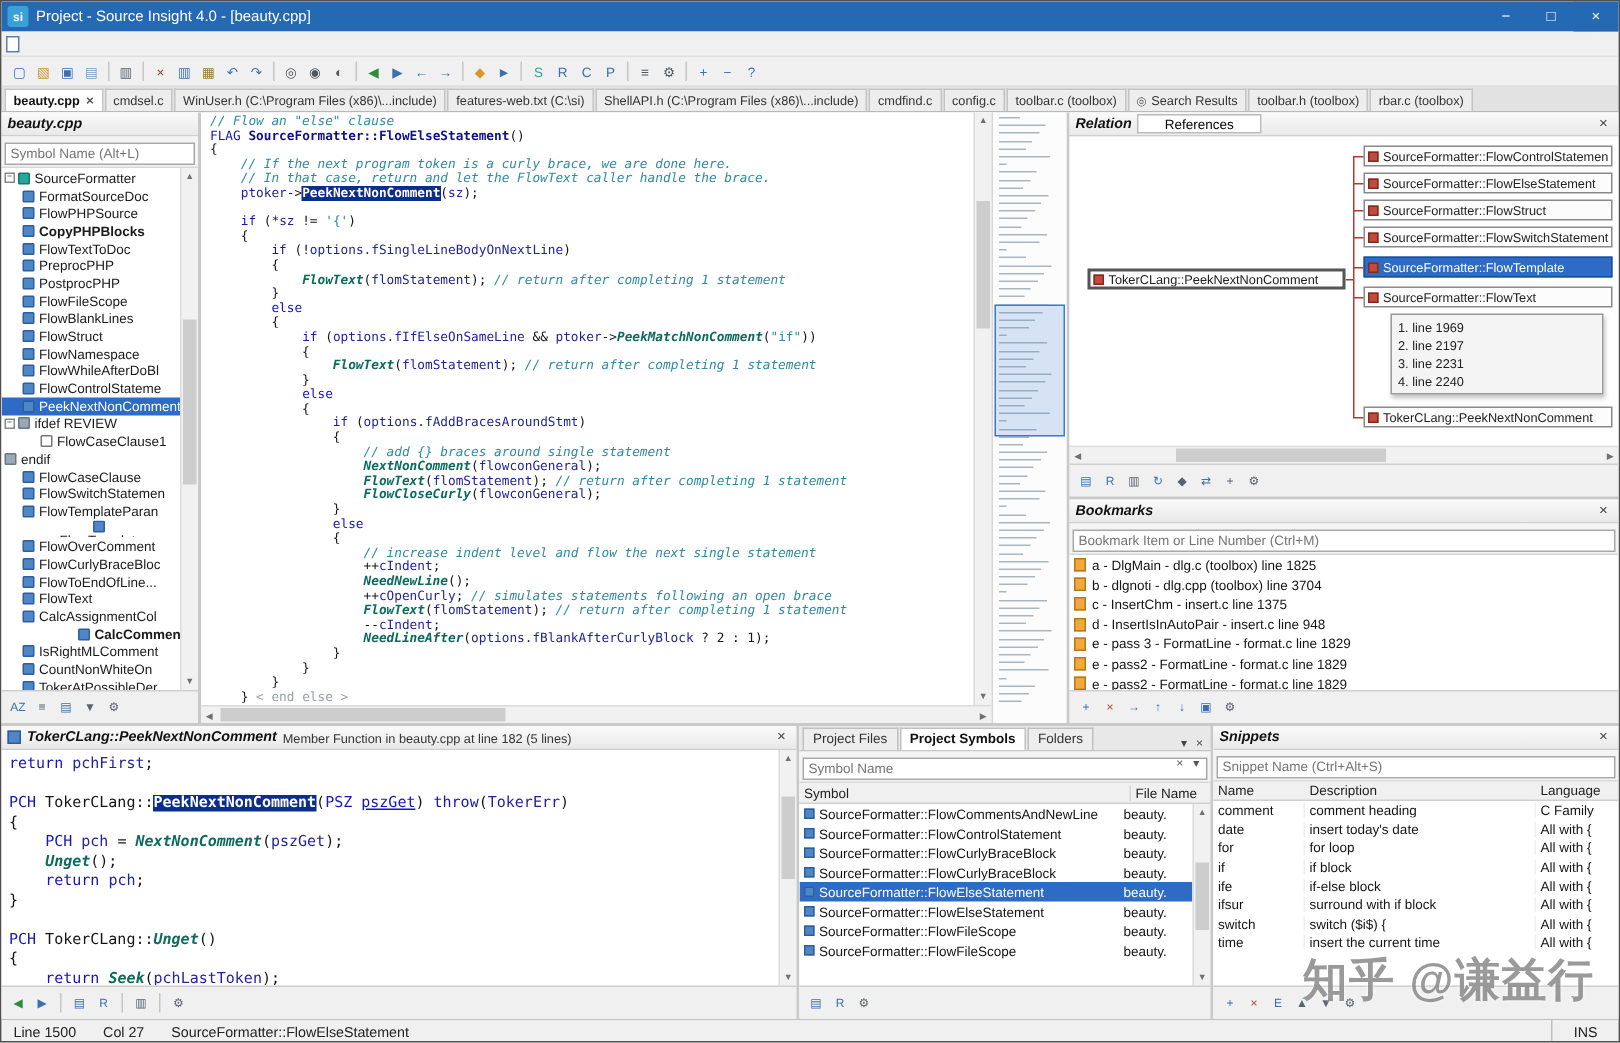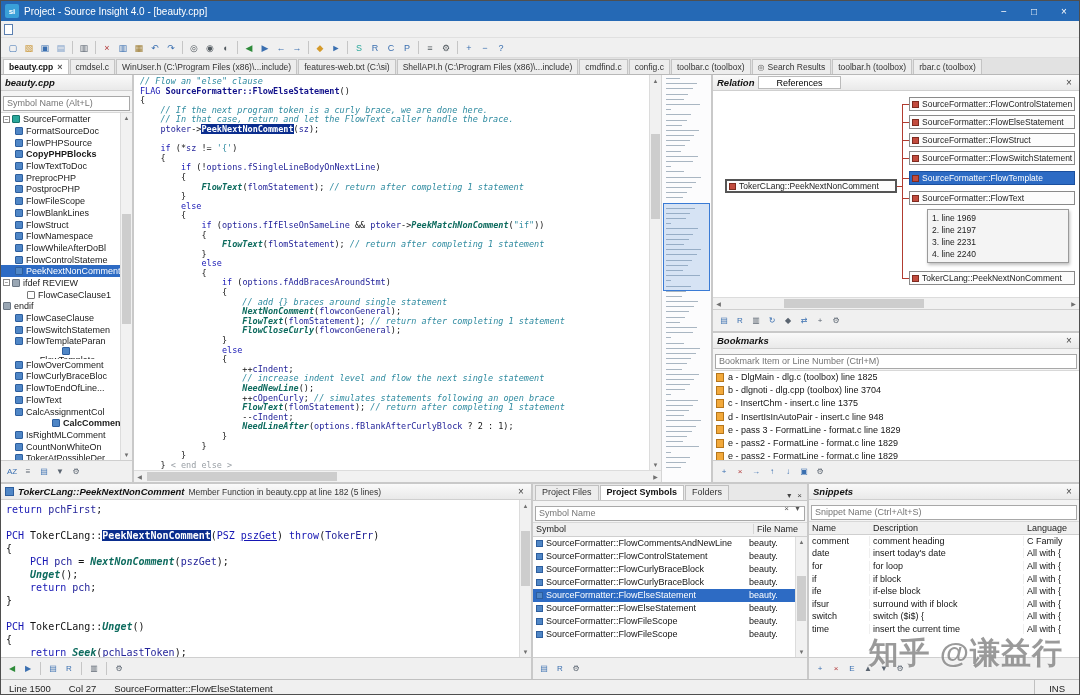--- a/index.html
+++ b/index.html
@@ -414,22 +414,22 @@
             <div class="code-line"><span class="tok-pl">            {</span></div>
             <div class="code-line"><span class="tok-pl">                </span><span class="tok-kw">if</span><span class="tok-pl"> (</span><span class="tok-id">options.fAddBracesAroundStmt</span><span class="tok-pl">)</span></div>
             <div class="code-line"><span class="tok-pl">                {</span></div>
             <div class="code-line"><span class="tok-cm">                    // add {} braces around single statement</span></div>
             <div class="code-line"><span class="tok-pl">                    </span><span class="tok-fn">NextNonComment</span><span class="tok-pl">(</span><span class="tok-id">flowconGeneral</span><span class="tok-pl">);</span></div>
             <div class="code-line"><span class="tok-pl">                    </span><span class="tok-fn">FlowText</span><span class="tok-pl">(</span><span class="tok-id">flomStatement</span><span class="tok-pl">); </span><span class="tok-cm">// return after completing 1 statement</span></div>
             <div class="code-line"><span class="tok-pl">                    </span><span class="tok-fn">FlowCloseCurly</span><span class="tok-pl">(</span><span class="tok-id">flowconGeneral</span><span class="tok-pl">);</span></div>
             <div class="code-line"><span class="tok-pl">                }</span></div>
             <div class="code-line"><span class="tok-pl">                </span><span class="tok-kw">else</span></div>
             <div class="code-line"><span class="tok-pl">                {</span></div>
+            <div class="code-line"><span class="tok-cm">                    // increase indent level and flow the next single statement</span></div>
             <div class="code-line"><span class="tok-pl">                    ++</span><span class="tok-id">cIndent</span><span class="tok-pl">;</span></div>
-            <div class="code-line"><span class="tok-cm">                    // increase indent level and flow the next single statement</span></div>
             <div class="code-line"><span class="tok-pl">                    </span><span class="tok-fn">NeedNewLine</span><span class="tok-pl">();</span></div>
             <div class="code-line"><span class="tok-pl">                    ++</span><span class="tok-id">cOpenCurly</span><span class="tok-pl">; </span><span class="tok-cm">// simulates statements following an open brace</span></div>
             <div class="code-line"><span class="tok-pl">                    </span><span class="tok-fn">FlowText</span><span class="tok-pl">(</span><span class="tok-id">flomStatement</span><span class="tok-pl">); </span><span class="tok-cm">// return after completing 1 statement</span></div>
             <div class="code-line"><span class="tok-pl">                    --</span><span class="tok-id">cIndent</span><span class="tok-pl">;</span></div>
             <div class="code-line"><span class="tok-pl">                    </span><span class="tok-fn">NeedLineAfter</span><span class="tok-pl">(</span><span class="tok-id">options.fBlankAfterCurlyBlock</span><span class="tok-pl"> ? 2 : 1);</span></div>
             <div class="code-line"><span class="tok-pl">                }</span></div>
             <div class="code-line"><span class="tok-pl">            }</span></div>
             <div class="code-line"><span class="tok-pl">        }</span></div>
             <div class="code-line"><span class="tok-pl">    } </span><span class="tok-gray">&lt; end else &gt;</span></div>
           </div>

